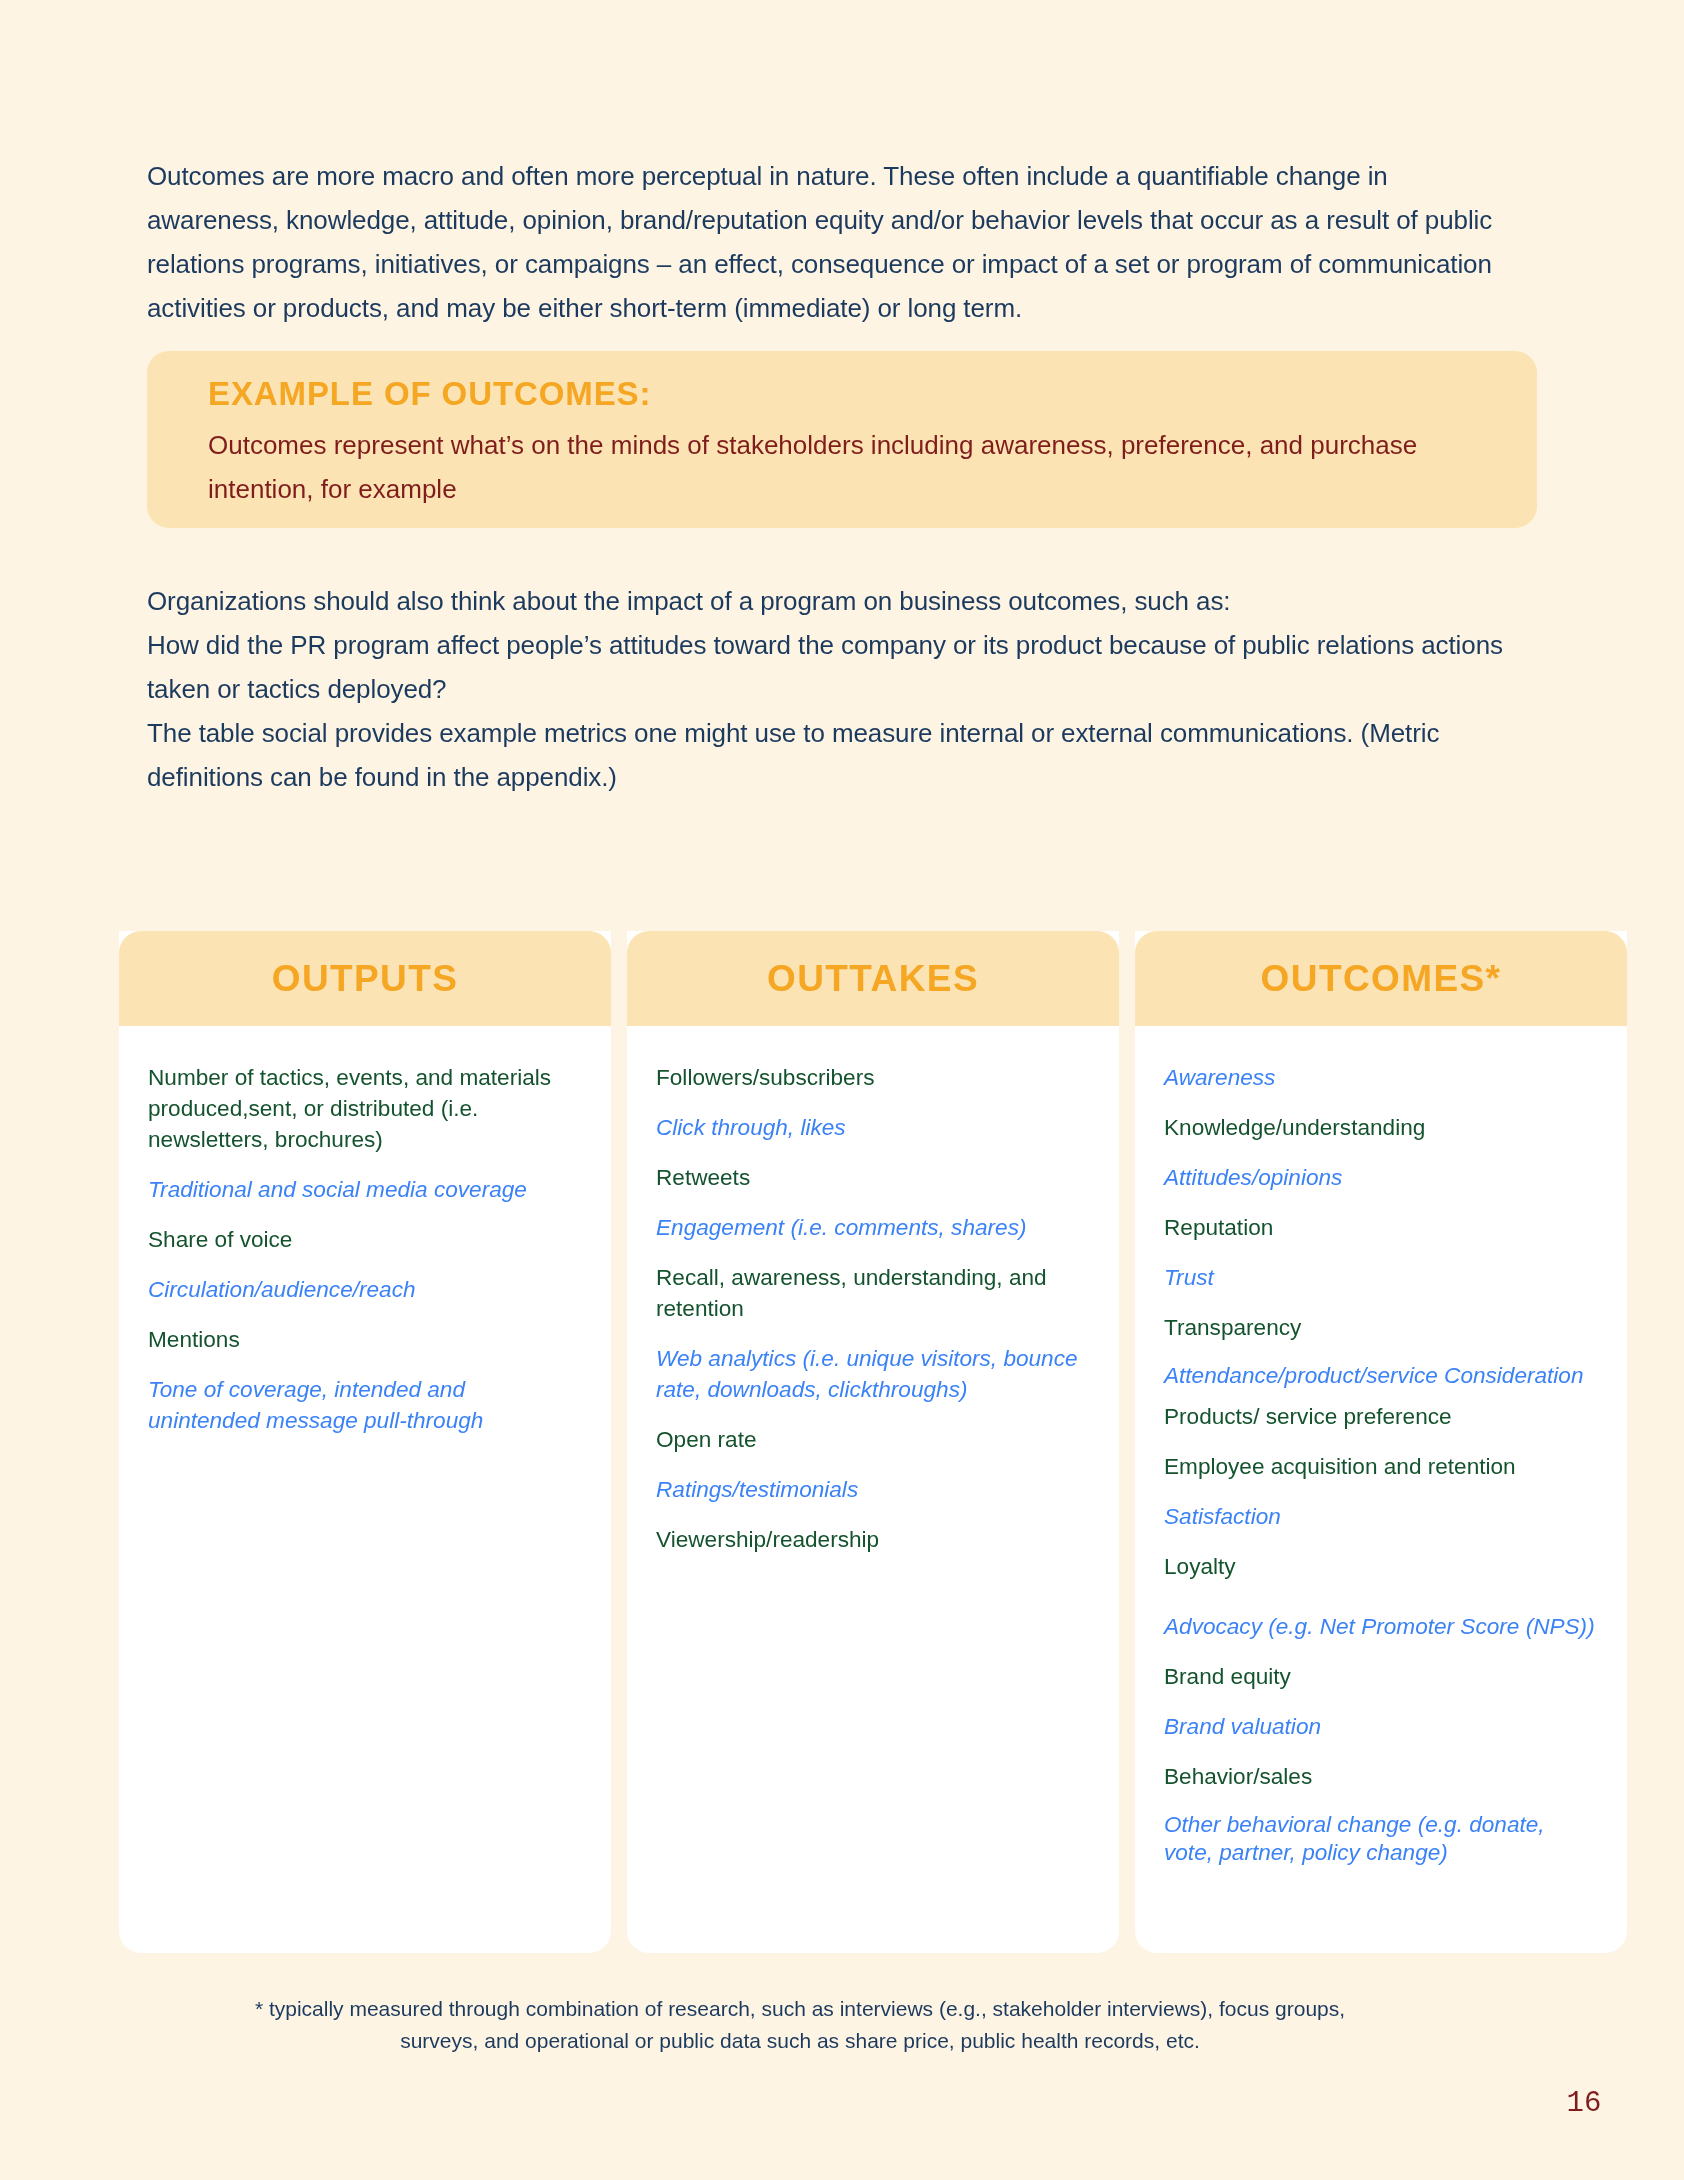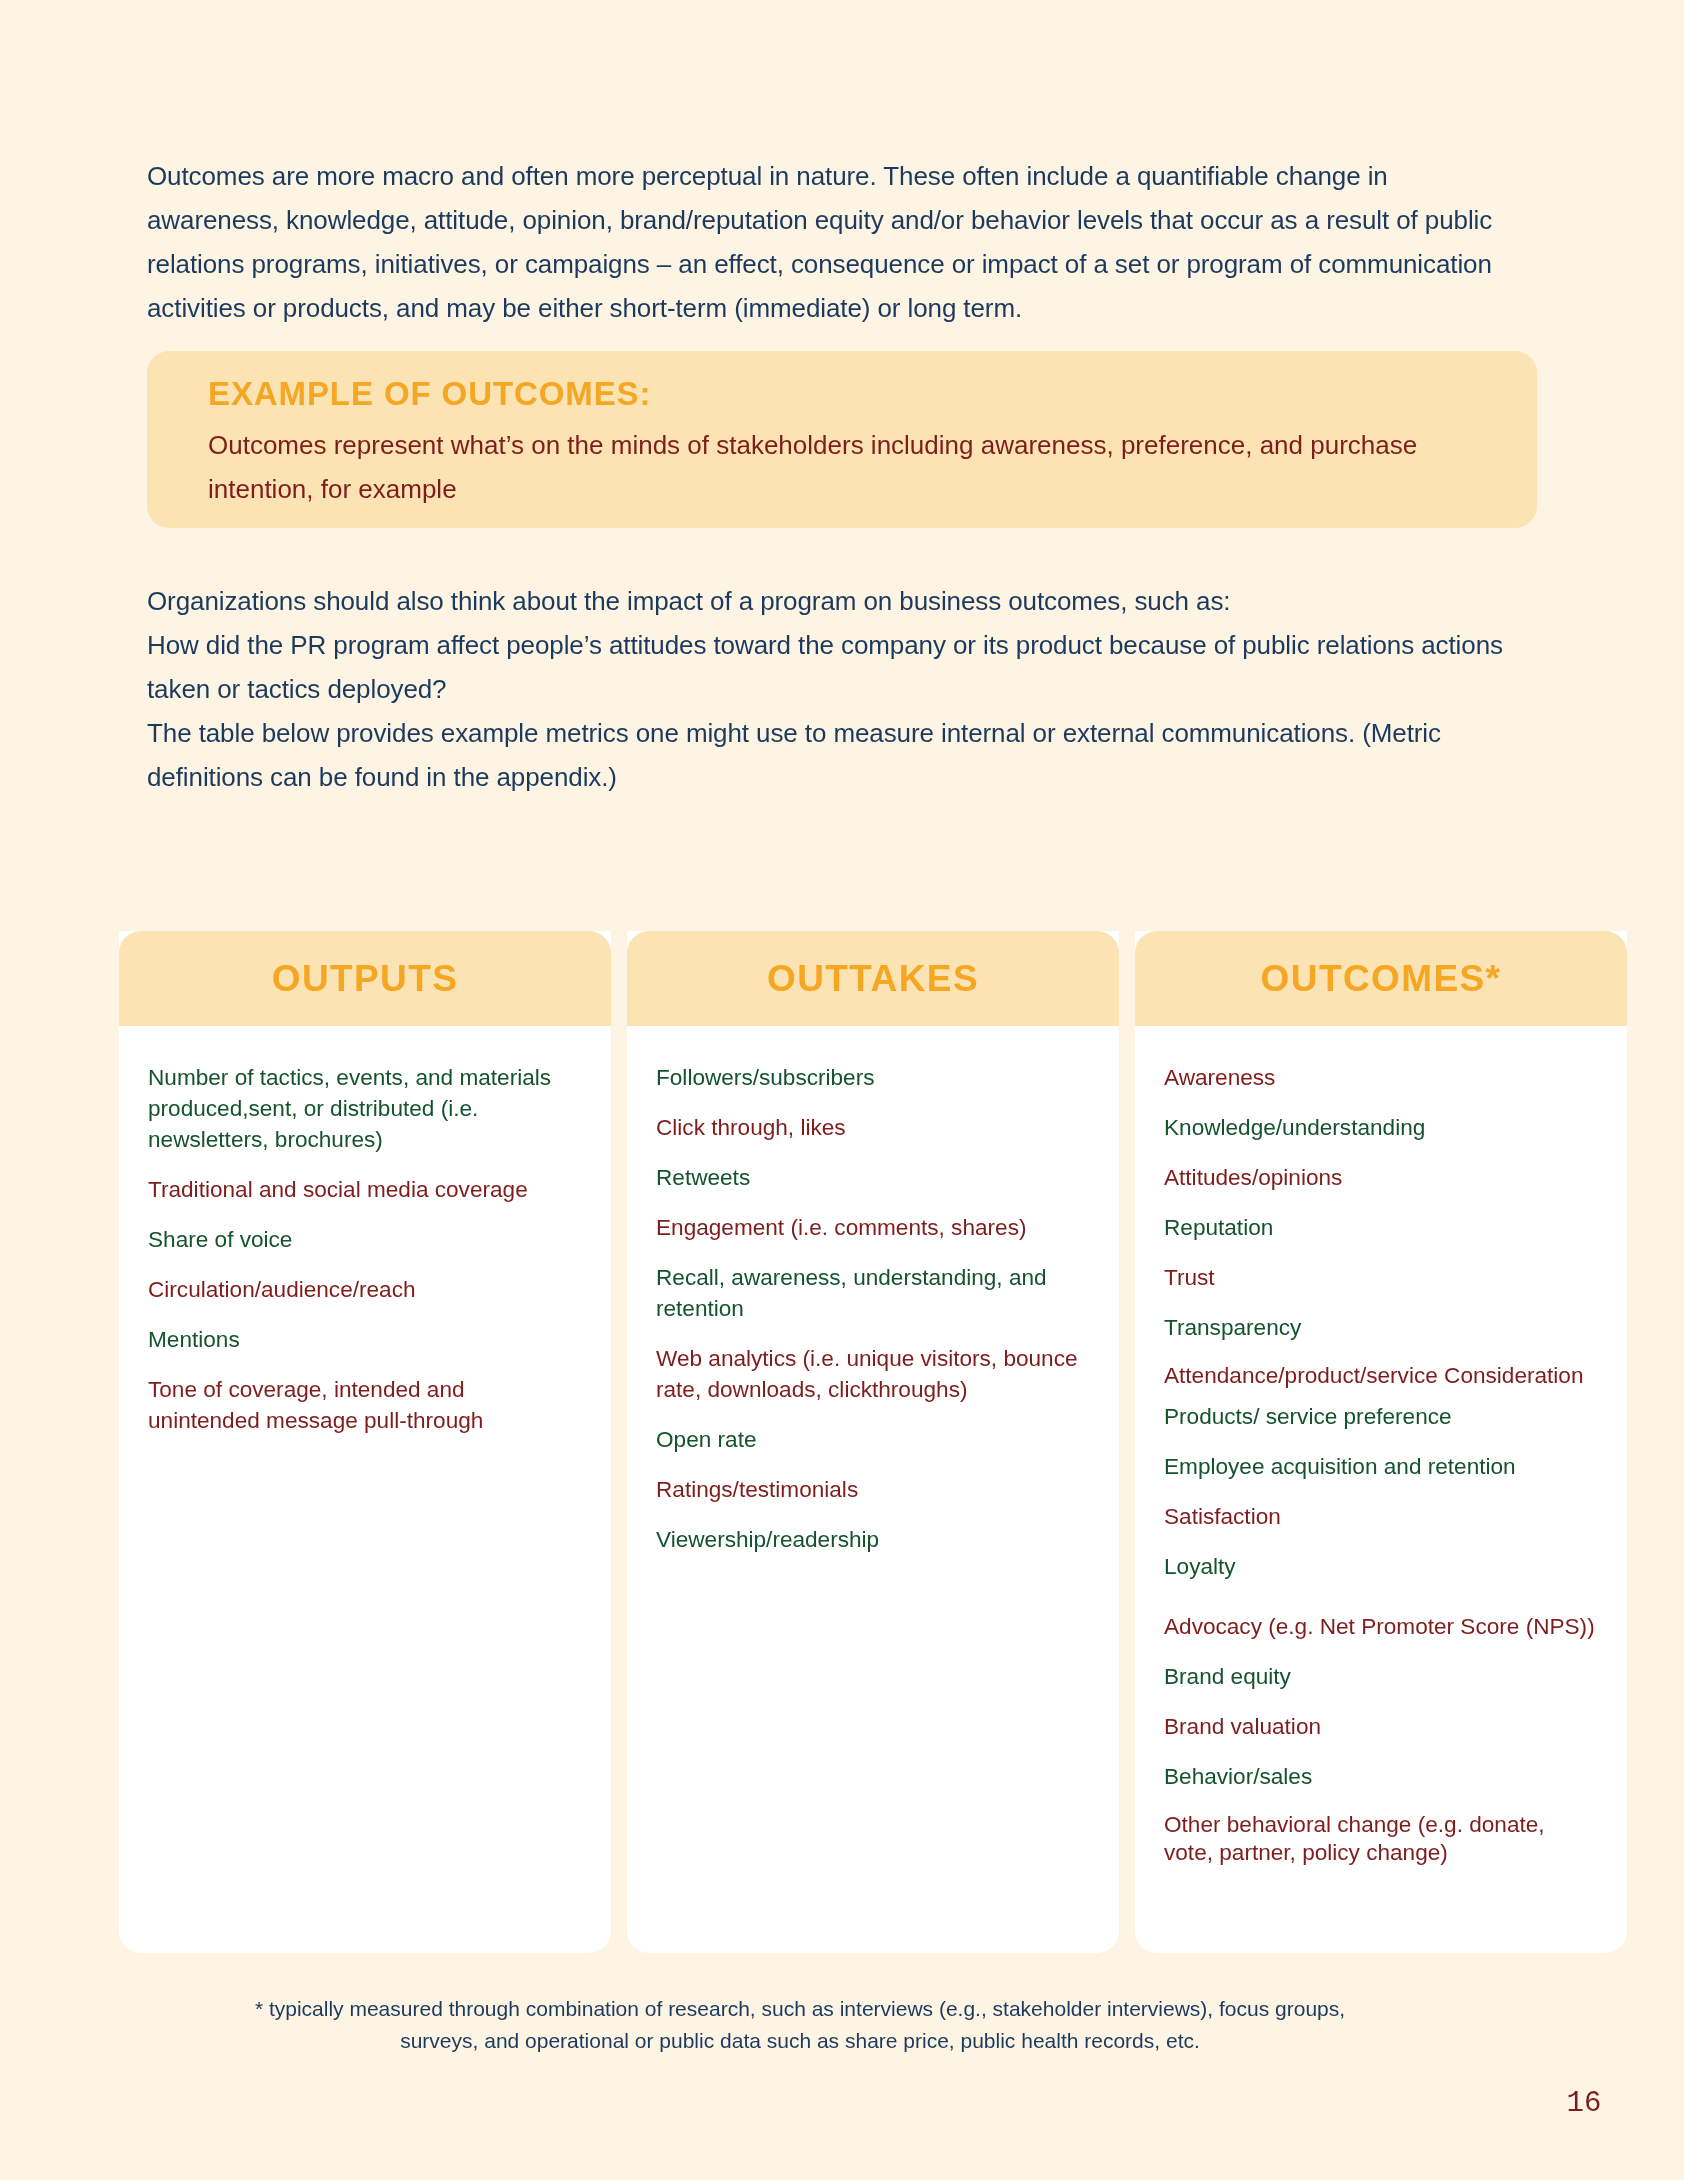--- a/index.html
+++ b/index.html
@@ -113,21 +113,21 @@
     flex: 1;
     padding: 36px 29px 25.6px 29px;
     box-sizing: border-box;
   }
   .metric-item {
     font-size: 22.6px;
     line-height: 31px;
     margin: 0 0 19px 0;
     color: #14532d;
   }
-  .metric-item.accent { color: #7f1d1d; }
+  .metric-item.accent { color: #3b82f6; font-style: italic; }
   .metric-item.tight { margin-bottom: 11px; line-height: 28px; }
   .metric-item.spaced-before { margin-top: 29px; }
   .metric-item:last-child { margin-bottom: 0; }
 
   
   #table-footnote {
     position: absolute;
     left: 221px;
     top: 1993px;
     width: 1158px;
@@ -160,21 +160,21 @@
   <p class="body-copy" id="intro-paragraph">Outcomes are more macro and often more perceptual in nature. These often include a quantifiable change in awareness, knowledge, attitude, opinion, brand/reputation equity and/or behavior levels that occur as a result of public relations programs, initiatives, or campaigns – an effect, consequence or impact of a set or program of communication activities or products, and may be either short-term (immediate) or long term.</p>
 
   <div id="example-box">
     <div class="eyebrow">EXAMPLE OF OUTCOMES:</div>
     <div class="example-text">Outcomes represent what’s on the minds of stakeholders including awareness, preference, and purchase intention, for example</div>
   </div>
 
   <div class="body-copy" id="business-outcomes-paragraph">
     <span class="line">Organizations should also think about the impact of a program on business outcomes, such as:</span>
     <span class="line">How did the PR program affect people’s attitudes toward the company or its product because of public relations actions taken or tactics deployed?</span>
-    <span class="line">The table below provides example metrics one might use to measure internal or external communications. (Metric definitions can be found in the appendix.)</span>
+    <span class="line">The table social provides example metrics one might use to measure internal or external communications. (Metric definitions can be found in the appendix.)</span>
   </div>
 
   <div id="metrics-table">
       <div class="metric-card">
         <div class="card-header">
           <div class="card-title">OUTPUTS</div>
         </div>
         <div class="card-body">
           <p class="metric-item">Number of tactics, events, and materials produced,sent, or distributed  (i.e. newsletters, brochures)</p>
           <p class="metric-item accent">Traditional and social media coverage</p>

